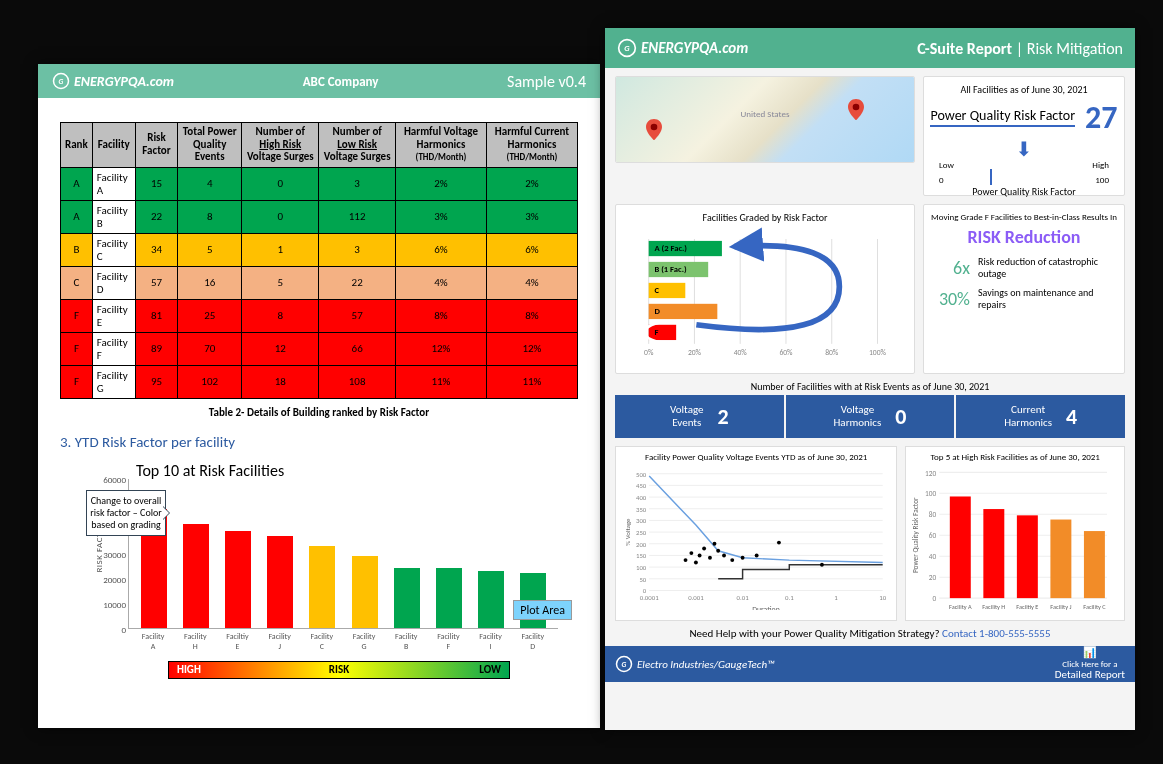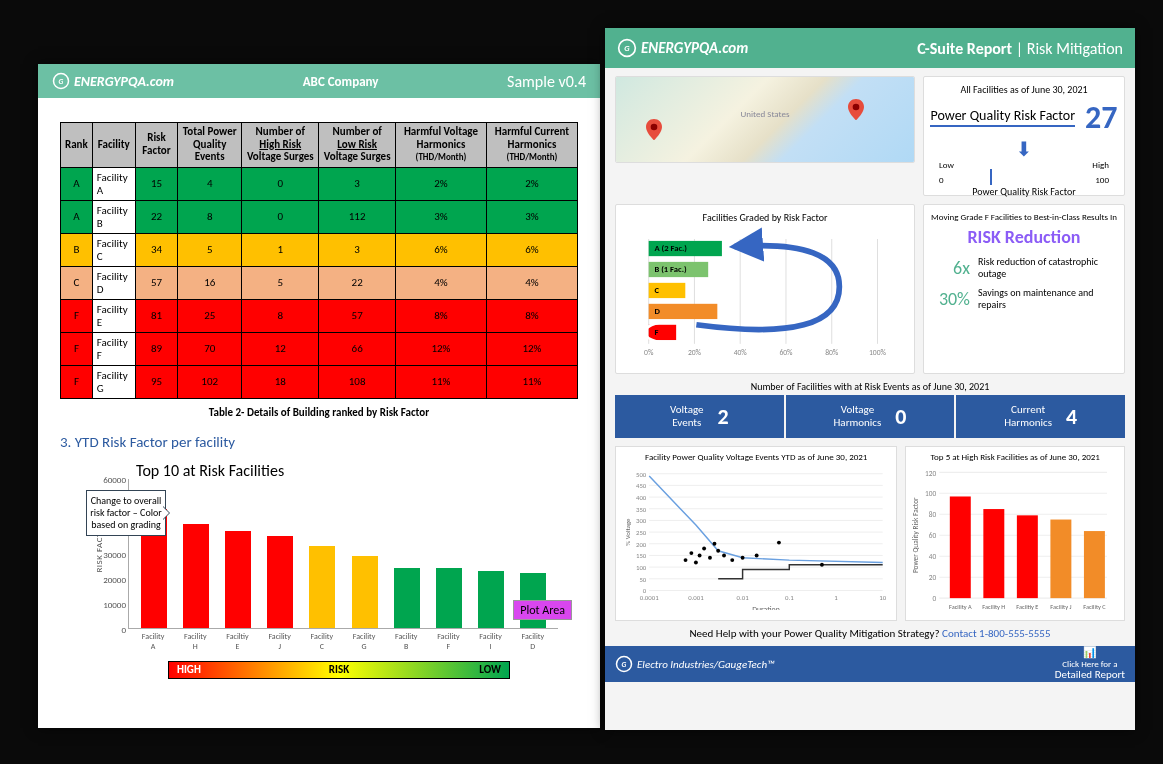--- a/index.html
+++ b/index.html
@@ -21,21 +21,21 @@
   .rank-A{ background:#00a54f; }
   .rank-B{ background:#ffc000; }
   .rank-C{ background:#f4b183; }
   .rank-F{ background:#ff0000; }
   .cap{ text-align:center; font-size:11px; padding:3px 16px 14px; font-weight:bold; color:#000; }
   
   .sec-title{ color:#2c5aa0; font-size:15px; padding:0 22px 4px; }
   .note-box{ position:absolute; left:48px; top:426px; width:80px; background:#fff; border:1px solid #345; font-size:10px; text-align:center; padding:4px 3px; line-height:1.2; z-index:3;}
   .note-box::after{ content:''; position:absolute; right:-10px; top:50%; margin-top:-6px; border:6px solid transparent; border-left-color:#fff; }
   .note-box::before{ content:''; position:absolute; right:-12px; top:50%; margin-top:-7px; border:7px solid transparent; border-left-color:#345; }
-  .plot-label{ position:absolute; right:28px; top:536px; background:#d946ef; border:1px solid #999; font-size:12px; padding:2px 6px; z-index:4;}
+  .plot-label{ position:absolute; right:28px; top:536px; background:#7dd3fc; border:1px solid #999; font-size:12px; padding:2px 6px; z-index:4;}
   
   .chart1{ position:relative; margin:6px 42px 0 90px; height:190px; }
   .chart1-title{ position:absolute; left:8px; right:0; top:0; text-align:left; font-size:16px; }
   .chart1-y{ position:absolute; left:-30px; top:18px; bottom:22px; width:28px; font-size:9px; text-align:right; color:#555;}
   .chart1-y div{ position:absolute; right:0; transform:translateY(50%); }
   .chart1-ylab{ position:absolute; left:-56px; top:80px; transform:rotate(-90deg); font-size:9px; color:#555; letter-spacing:.5px;}
   .chart1-plot{ position:absolute; left:0; right:0; top:18px; bottom:22px; border-left:1px solid #aaa; border-bottom:1px solid #aaa; display:flex; align-items:flex-end; justify-content:space-around; padding:0 4px;}
   .chart1 .bar{ width:26px; }
   .chart1-xl{ position:absolute; left:0; right:0; bottom:0; display:flex; justify-content:space-around; font-size:8px; color:#555; padding:0 4px;}
   .chart1-xl span{ width:26px; text-align:center; }

